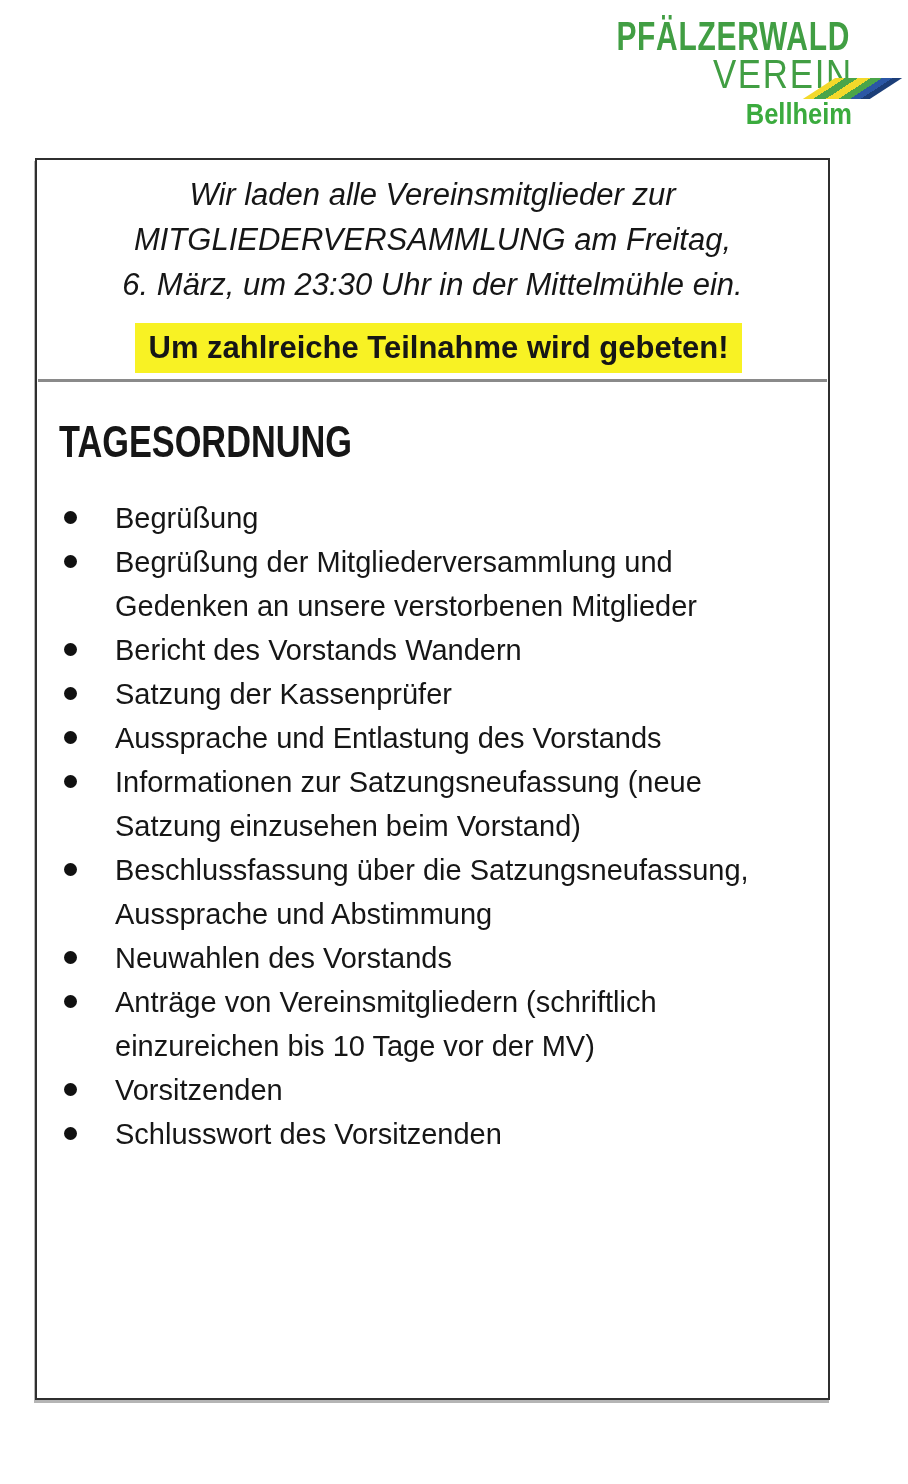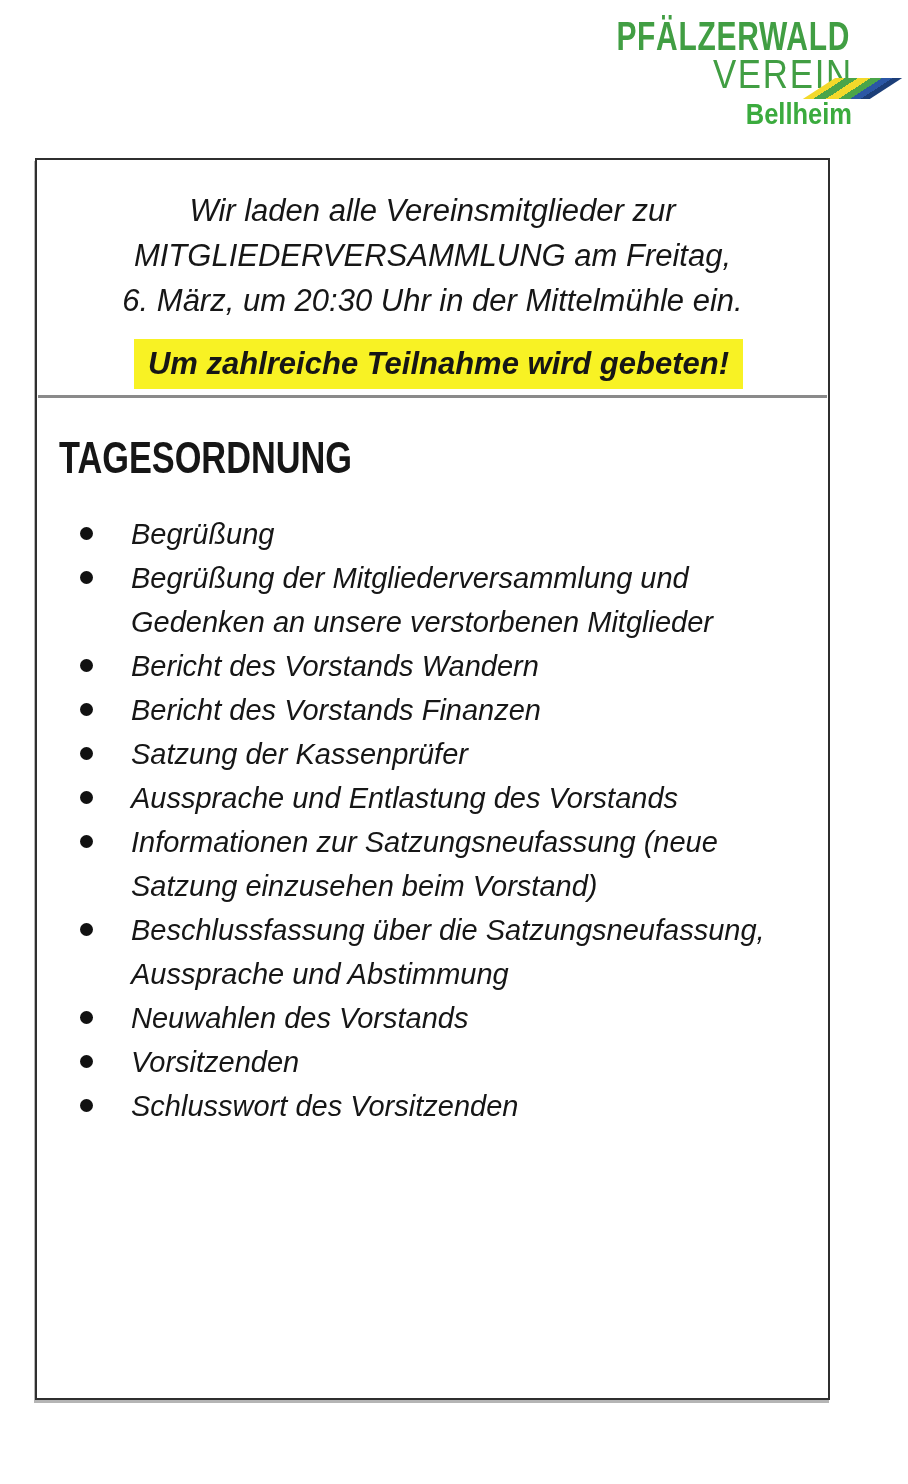--- a/index.html
+++ b/index.html
@@ -78,38 +78,37 @@
     top: 158px;
     width: 791px;
     height: 1238px;
     border: 2px solid #2f2f2f;
     background: #ffffff;
     box-shadow: -1px 3px 0 #b5b5b5;
   }
 
   
   .intro {
-    margin-top: 28px;
+    margin-top: 12px;
     text-align: center;
     font-style: italic;
     font-size: 31px;
     line-height: 45px;
     color: #161616;
   }
   .intro .b { font-weight: normal; }
 
   .highlight-row {
     text-align: center;
     margin-top: 16px;
     line-height: 50px;
   }
   .highlight {
     display: inline-block;
     background: #f8f224;
-    font-style: italic;
     font-weight: bold;
     font-size: 31px;
     line-height: 50px;
     padding: 0 14px;
     margin-left: 12px;
   }
 
   .separator {
     height: 0;
     border-top: 3px solid #8a8a8a;
@@ -120,24 +119,23 @@
   .agenda-title {
     margin: 38px 0 0 22px;
     font-size: 44px;
     font-weight: bold;
     line-height: 1;
     transform: scaleX(0.78);
     transform-origin: 0 50%;
     white-space: nowrap;
   }
   .agenda-list {
-    margin: 32px 0 0 16px;
+    margin: 32px 0 0 0;
     padding: 0;
     list-style: none;
-    font-style: italic;
   }
   .agenda-list li {
     position: relative;
     padding-left: 78px;
     padding-right: 54px;
     font-size: 29px;
     line-height: 44px;
     color: #161616;
   }
   .agenda-list li::before {
@@ -157,38 +155,38 @@
 <div class="logo-name1">PFÄLZERWALD</div>
 <div class="logo-name2">VEREIN</div>
 <div class="logo-stripes"></div>
 <div class="logo-chapter">Bellheim</div>
 
 <div class="content-box">
 
   <div class="intro">
     <div><span>Wir laden alle Vereinsmitglieder zur</span></div>
     <div><span class="b">MITGLIEDERVERSAMMLUNG</span><span> am Freitag,</span></div>
-    <div><span class="b">6. März, um 20:30 Uhr</span><span> in der </span><span class="b">Mittelmühle</span><span> ein</span><span class="b">.</span></div>
+    <div><span class="b">6. März, um 23:30 Uhr</span><span> in der </span><span class="b">Mittelmühle</span><span> ein</span><span class="b">.</span></div>
   </div>
 
   <div class="highlight-row">
     <span class="highlight">Um zahlreiche Teilnahme wird gebeten!</span>
   </div>
 
   <div class="separator"></div>
 
   <h1 class="agenda-title">TAGESORDNUNG</h1>
 
   <ul class="agenda-list">
     <li>Begrüßung</li>
     <li>Begrüßung der Mitgliederversammlung und Gedenken an unsere verstorbenen Mitglieder</li>
     <li>Bericht des Vorstands Wandern</li>
-    <li>Bericht des Vorstands Finanzen</li>
     <li>Satzung der Kassenprüfer</li>
     <li>Aussprache und Entlastung des Vorstands</li>
     <li>Informationen zur Satzungsneufassung (neue Satzung einzusehen beim Vorstand)</li>
     <li>Beschlussfassung über die Satzungsneufassung, Aussprache und Abstimmung</li>
     <li>Neuwahlen des Vorstands</li>
+    <li>Anträge von Vereinsmitgliedern (schriftlich einzureichen bis 10 Tage vor der MV)</li>
     <li>Vorsitzenden</li>
     <li>Schlusswort des Vorsitzenden</li>
   </ul>
 
 </div>
 
 </body></html>

